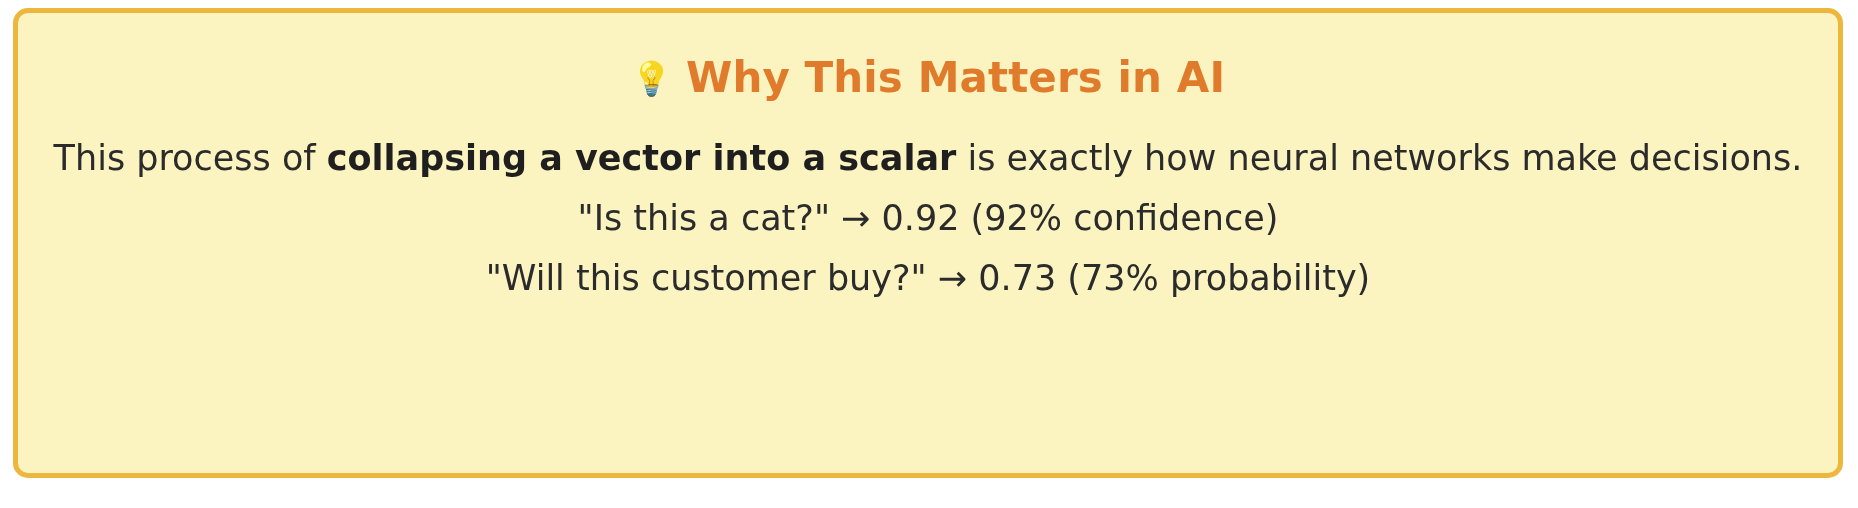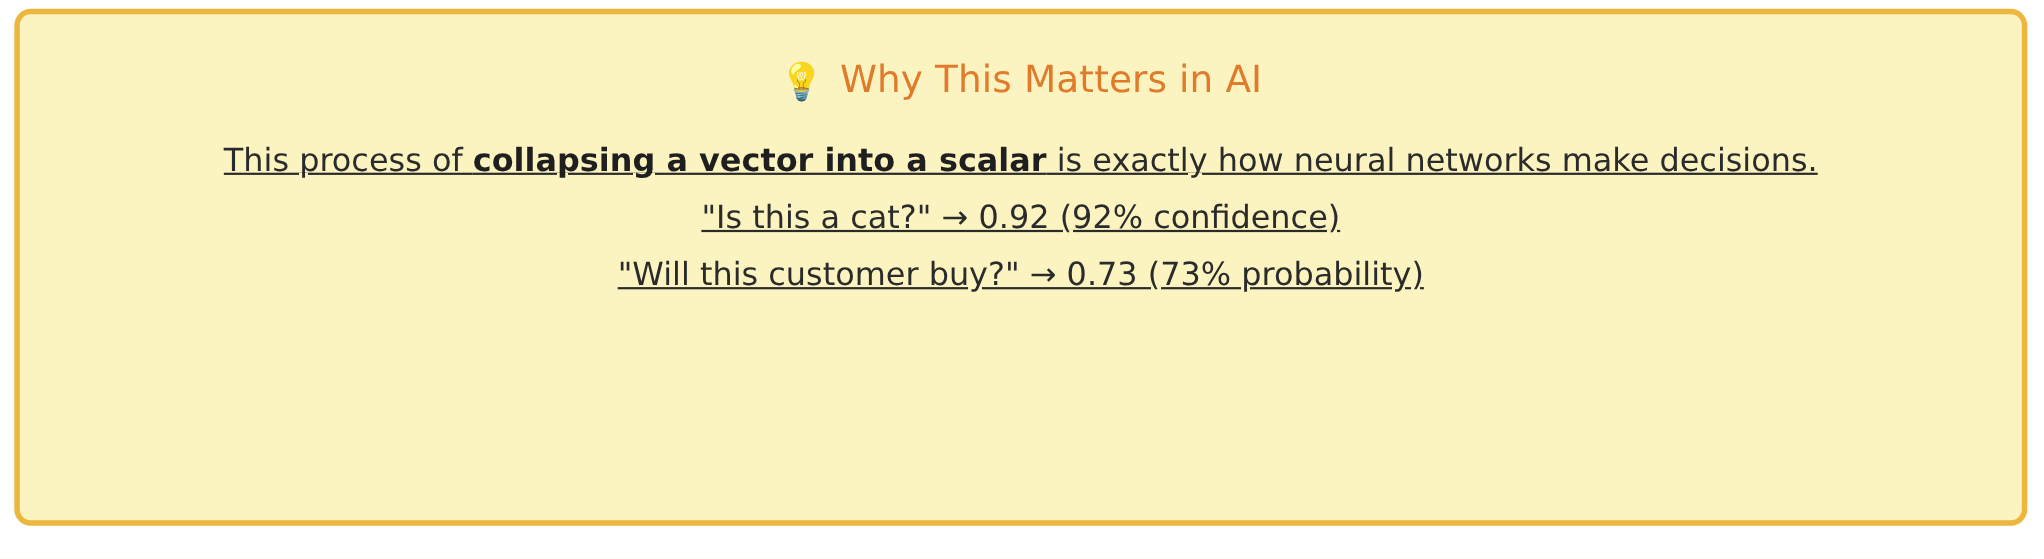--- a/index.html
+++ b/index.html
@@ -45,44 +45,43 @@
 
   .title-icon {
     font-size: 33px;
     line-height: 1;
     display: inline-block;
     filter: saturate(0.85);
   }
 
   .title-text {
     color: #e07b2c;
-    font-size: 34px;
-    font-weight: normal;
+    font-size: 42px;
+    font-weight: bold;
     letter-spacing: 0.1px;
     line-height: 1.1;
     white-space: nowrap;
     text-align: right;
   }
 
   .callout-body {
     width: 100%;
     display: flex;
     flex-direction: column;
     align-items: center;
     gap: 13px;
   }
 
   .body-line {
     color: #2b2b2b;
-    font-size: 29px;
+    font-size: 35px;
     line-height: 1.34;
     text-align: center;
     white-space: nowrap;
     font-weight: normal;
-    text-decoration: underline;
   }
 
   .body-line b {
     font-weight: bold;
     color: #1f1f1f;
   }
 </style>
 </head>
 <body style="background: rgb(255, 255, 255);">
 

